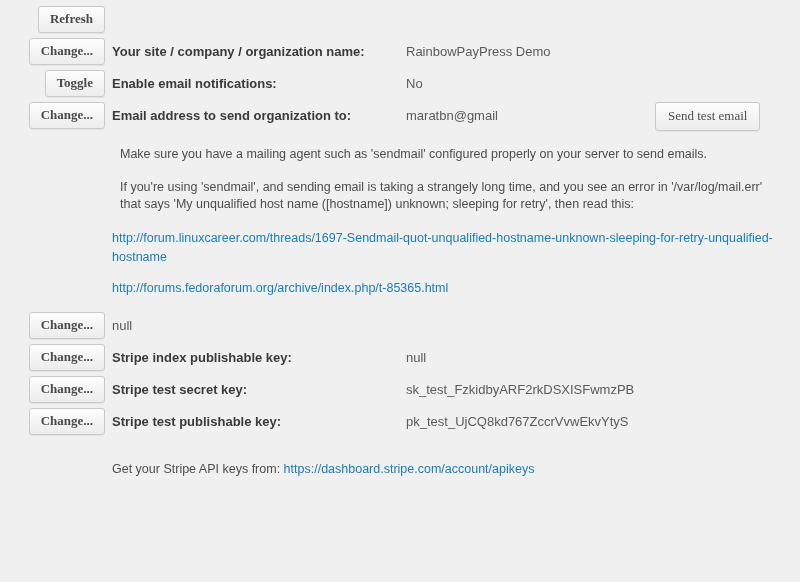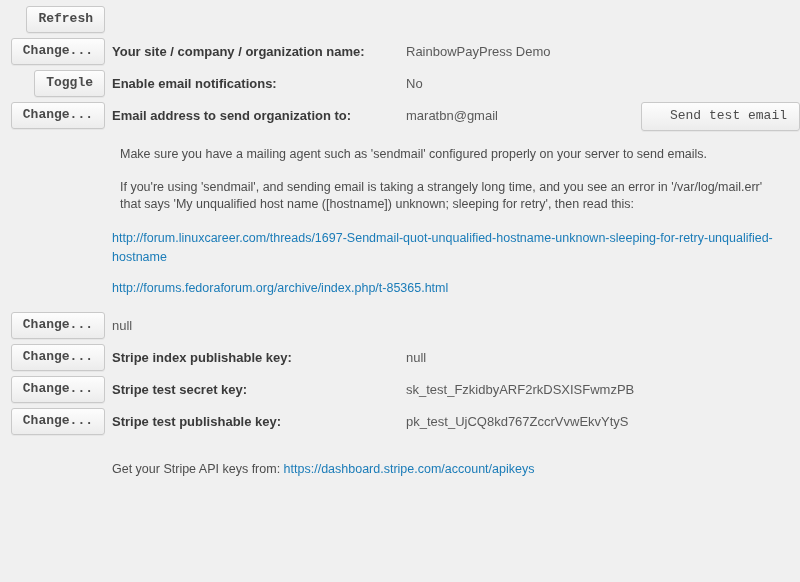--- a/index.html
+++ b/index.html
@@ -66,37 +66,37 @@
     box-sizing: border-box;
   }
   .action-col {
     flex: 0 0 145px;
     display: flex;
     justify-content: flex-start;
     padding-top: 0px;
   }
 
   button.gbtn {
-    font-family: Liberation Mono, monospace;
+    font-family: Liberation Serif, serif;
     font-size: 13px;
     font-weight: bold;
     color: #4a4a4a;
     background: linear-gradient(to bottom, #fdfdfd 0%, #f4f4f4 55%, #ececec 100%);
     border: 1px solid #c9c9c9;
     border-radius: 3px;
     padding: 5px 11px 6px 11px;
     line-height: 14px;
     cursor: pointer;
     box-shadow: 0 1px 0 rgba(0,0,0,0.04);
     white-space: nowrap;
   }
   button.gbtn.plain {
     font-weight: normal;
     color: #4d4d4d;
-    padding: 6px 12px 7px 28px;
+    padding: 6px 12px 7px 12px;
   }
 
   .note-block {
     margin-left: 112px;
     padding-right: 18px;
     max-width: 672px;
   }
   .note {
     color: #4d4d4d;
     font-size: 12.5px;

